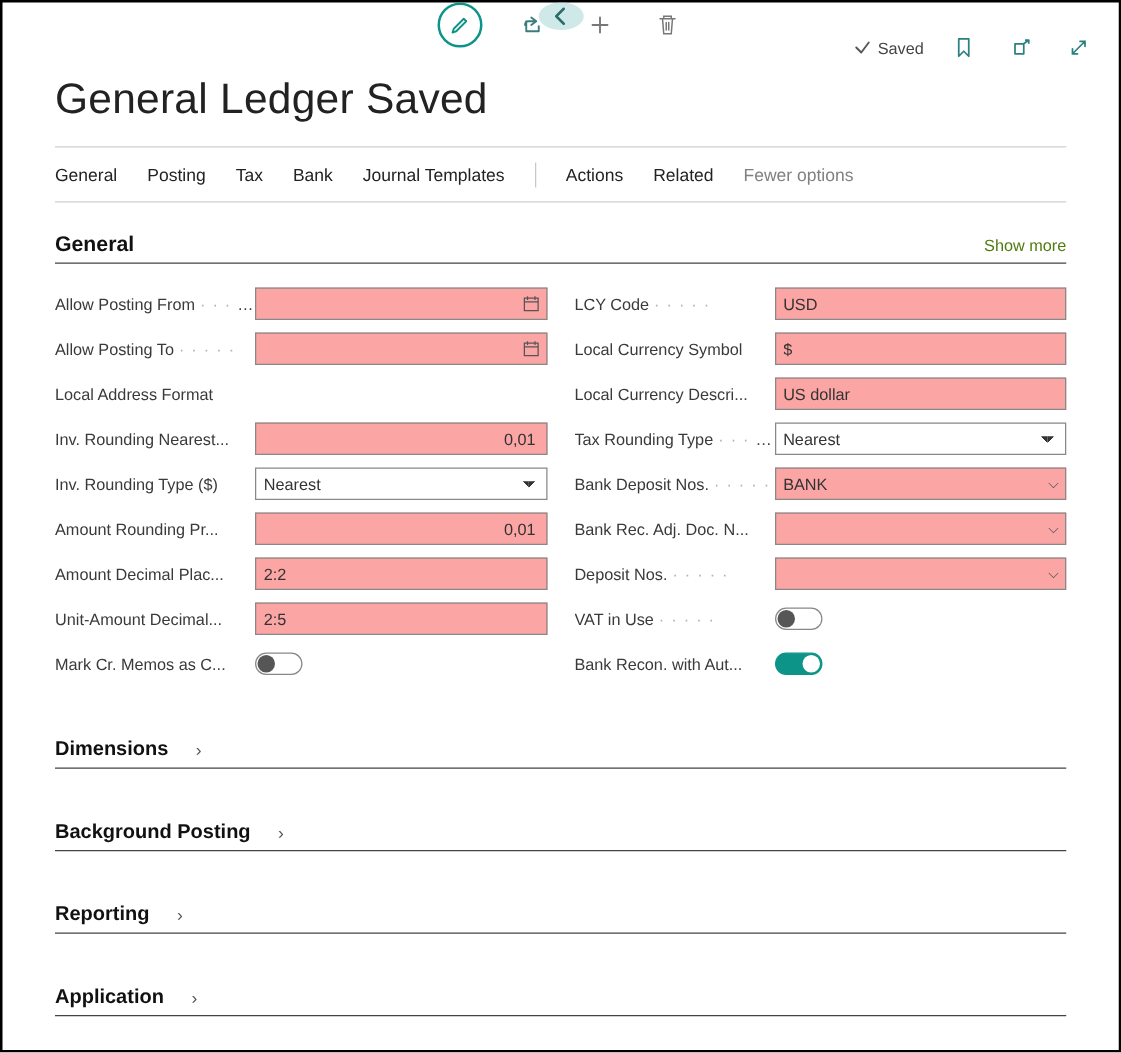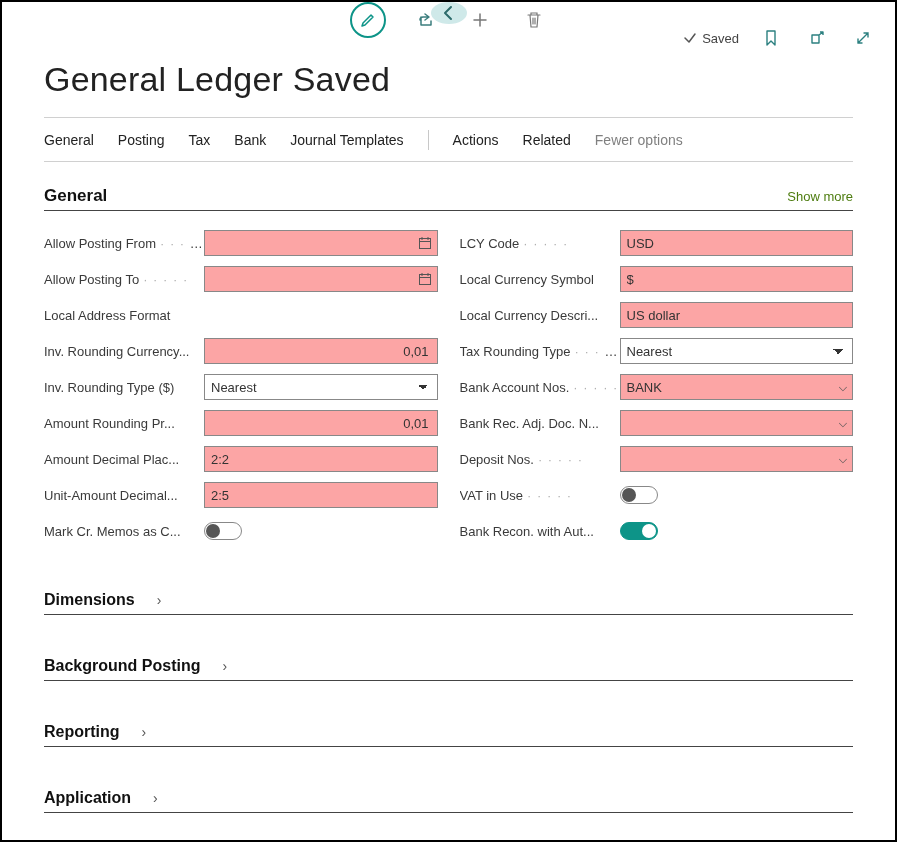--- a/index.html
+++ b/index.html
@@ -162,21 +162,21 @@
                     <rect x="1.5" y="2.5" width="11" height="10" stroke="#555" fill="none"></rect>
                     <path d="M1.5 5.5 H12.5 M4 1 V4 M10 1 V4" stroke="#555"></path>
                   </svg>
                 </span></div>
             </div>
           </div>
           <div class="row">
             <div class="label"><span>Local Address Format</span></div>
           </div>
           <div class="row">
-            <div class="label"><span>Inv. Rounding Currency...</span></div>
+            <div class="label"><span>Inv. Rounding Nearest...</span></div>
             <div class="field"><input class="input right" value="0,01" style=""></div>
           </div>
           <div class="row">
             <div class="label"><span>Inv. Rounding Type ($)</span></div>
             <div class="field"><select class="select"><option>Nearest</option></select></div>
           </div>
           <div class="row">
             <div class="label"><span>Amount Rounding Pr...</span></div>
             <div class="field"><input class="input right" value="0,01" style=""></div>
           </div>
@@ -208,21 +208,21 @@
           </div>
           <div class="row">
             <div class="label"><span>Local Currency Descri...</span></div>
             <div class="field"><input class="input" value="US dollar" style=""></div>
           </div>
           <div class="row">
             <div class="label"><span>Tax Rounding Type</span><span class="dots">· · · · ·</span></div>
             <div class="field"><select class="select"><option>Nearest</option></select></div>
           </div>
           <div class="row">
-            <div class="label"><span>Bank Account Nos.</span><span class="dots">· · · · ·</span></div>
+            <div class="label"><span>Bank Deposit Nos.</span><span class="dots">· · · · ·</span></div>
             <div class="field">
               <div class="input-wrap lookup"><input class="input" value="BANK" style=""><span class="chev">⌵</span></div>
             </div>
           </div>
           <div class="row">
             <div class="label"><span>Bank Rec. Adj. Doc. N...</span></div>
             <div class="field">
               <div class="input-wrap lookup"><input class="input" style=""><span class="chev">⌵</span></div>
             </div>
           </div>

